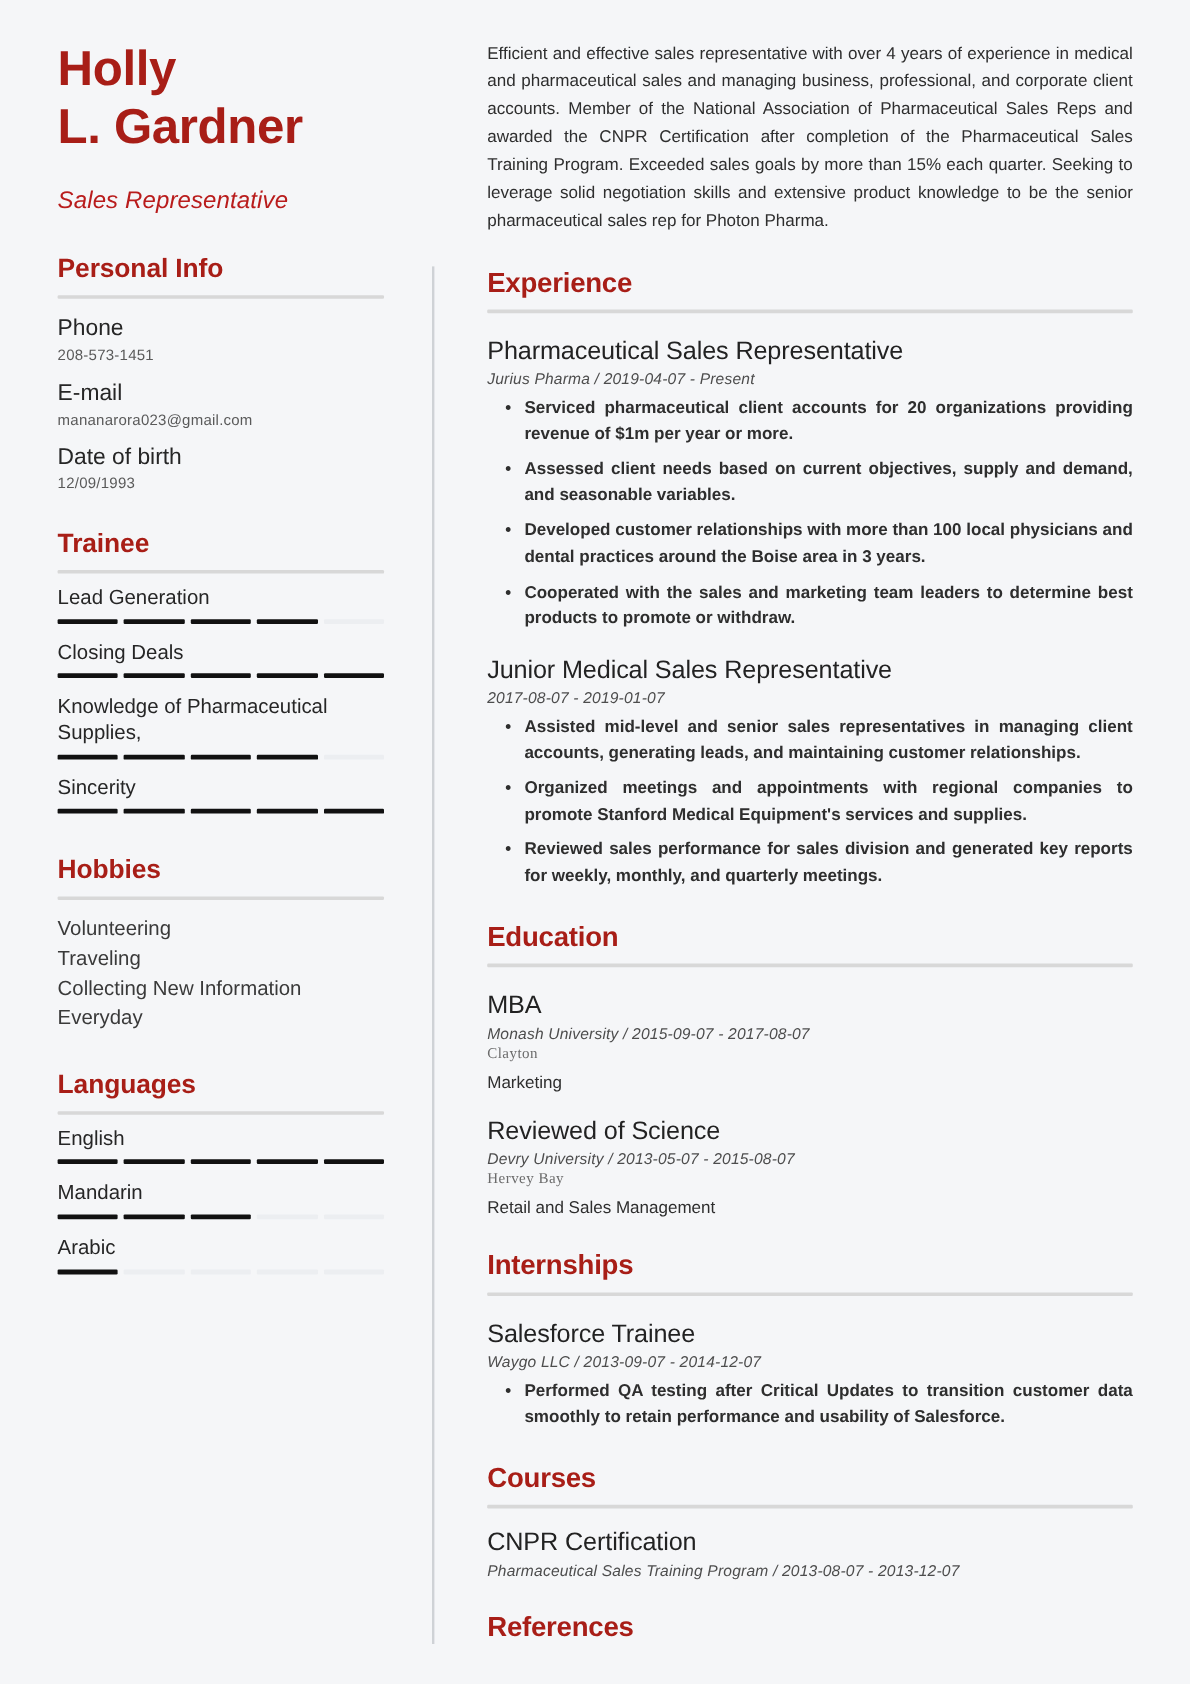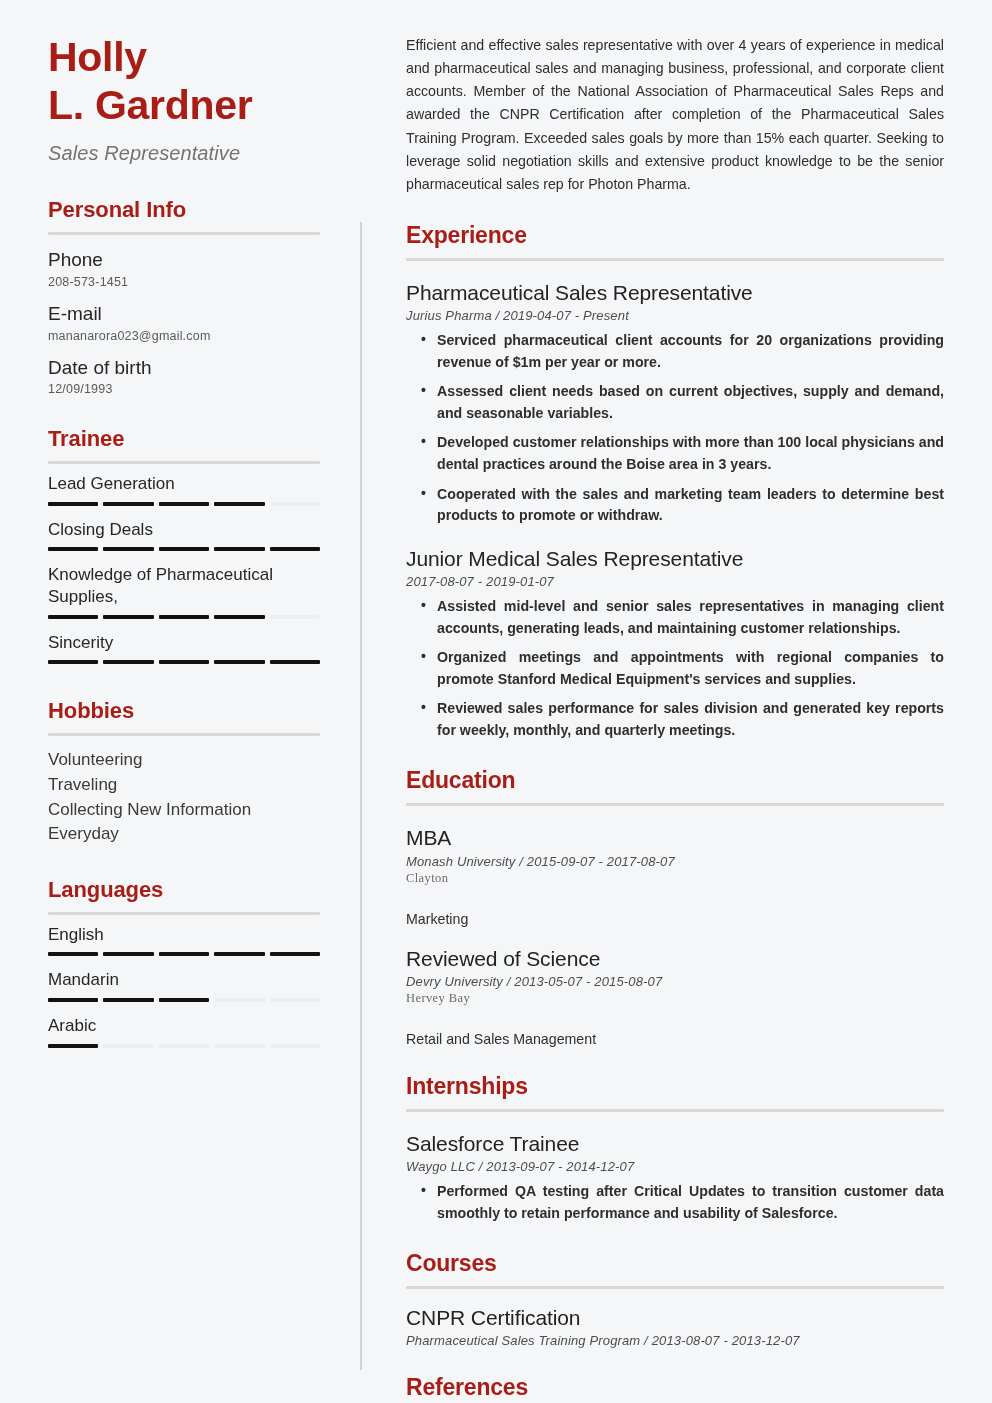--- a/index.html
+++ b/index.html
@@ -36,24 +36,24 @@
 
   .name-line {
     color: #a81e17;
     font-size: 41px;
     font-weight: bold;
     line-height: 1.17;
     letter-spacing: -0.3px;
   }
 
   .job-title {
-    color: #737373;
+    color: #b91c1c;
     font-style: italic;
     font-size: 20px;
-    margin-top: 12px;
+    margin-top: 26px;
     letter-spacing: 0.1px;
   }
 
   .side-section { margin-top: 30px; }
   .side-section.first { margin-top: 32px; }
 
   .side-heading {
     color: #a81e17;
     font-size: 22px;
     font-weight: bold;
@@ -179,21 +179,21 @@
     font-size: 12.5px;
     color: #6b6b6b;
     margin-top: 2px;
     letter-spacing: 0.4px;
     font-family: Liberation Serif, serif;
   }
 
   .entry-extra {
     font-size: 14.2px;
     color: #2e2e2e;
-    margin-top: 25px;
+    margin-top: 9px;
   }
 
   ul.bullets {
     margin: 7px 0 0 0;
     padding-left: 31px;
     list-style: none;
   }
 
   ul.bullets li {
     font-size: 14.2px;

